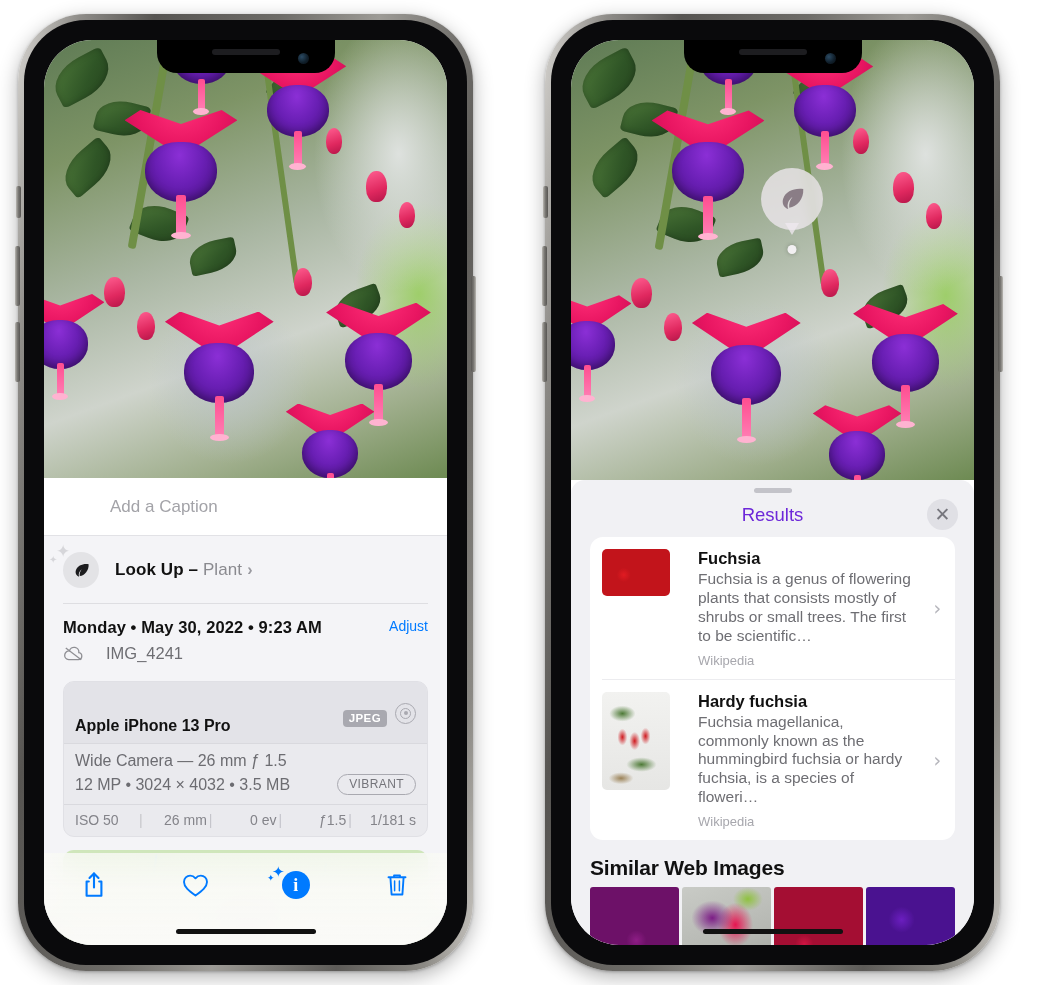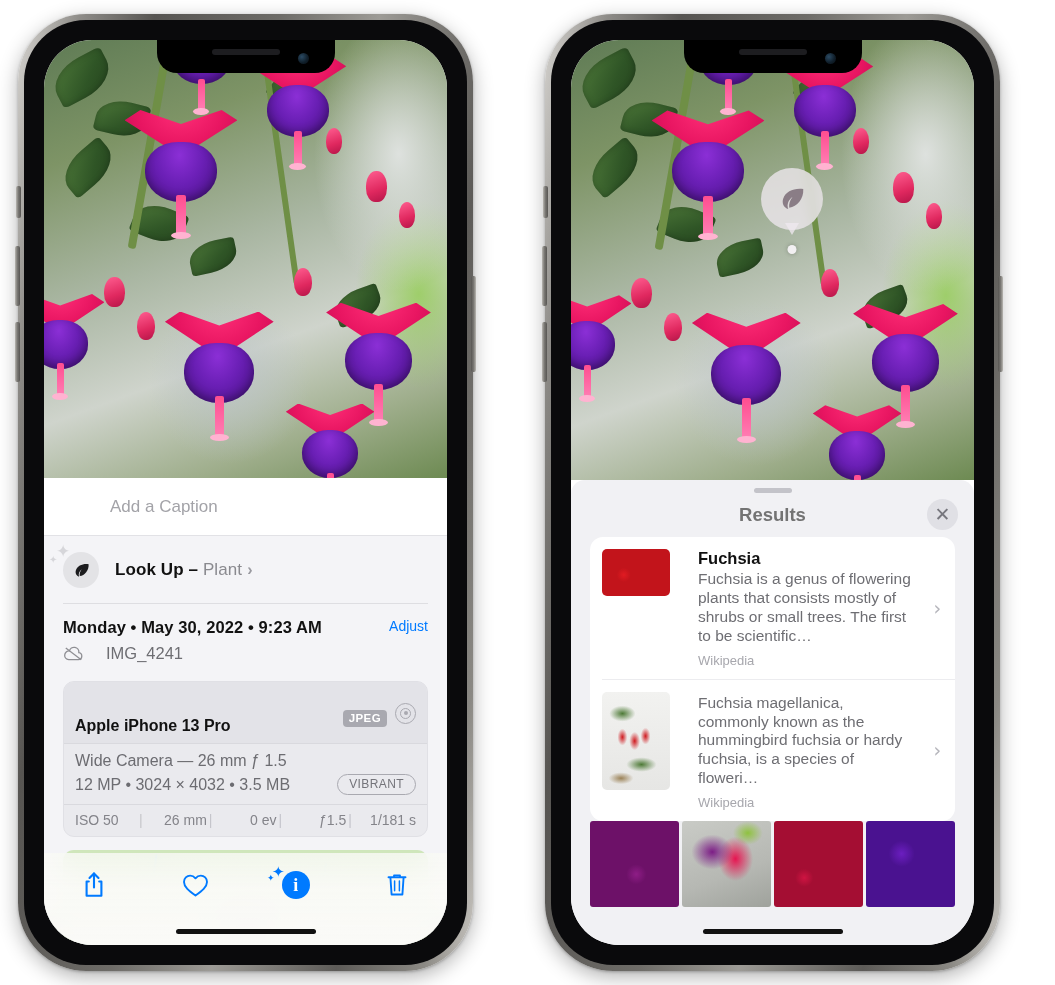--- a/index.html
+++ b/index.html
@@ -293,21 +293,21 @@
     z-index: 25;
   }
   .grabber {
     width: 38px; height: 5px; border-radius: 3px; background: #c3c3c9;
     margin: 8px auto 0 auto;
   }
   .results-head {
     position: relative; height: 44px;
     display: flex; align-items: center; justify-content: center;
   }
-  .results-title { font-size: 18.5px; font-weight: bold; color: #737373; }
+  .results-title { font-size: 18.5px; font-weight: normal; color: #6d28d9; }
   .close-btn {
     position: absolute; right: 16px; top: 6px;
     width: 31px; height: 31px; border-radius: 50%;
     background: #e0e0e5; display: flex; align-items: center; justify-content: center;
     color: #77777e; font-size: 19px; line-height: 1;
     font-family: "DejaVu Sans", sans-serif;
   }
 
   .sec-head {
     display: flex; align-items: baseline; justify-content: space-between;
@@ -648,27 +648,31 @@
               <div class="k-body">
                 <div class="k-title">Fuchsia</div>
                 <div class="k-desc">Fuchsia is a genus of flowering plants that consists mostly of shrubs or small trees. The first to be scientific…</div>
                 <div class="k-src">Wikipedia</div>
               </div>
               <div class="k-chev">›</div>
             </div>
             <div class="k-row">
               <div class="k-thumb thumb-b"></div>
               <div class="k-body">
+                <div class="k-title">Hardy fuchsia</div>
                 <div class="k-desc">Fuchsia magellanica, commonly known as the hummingbird fuchsia or hardy fuchsia, is a species of floweri…</div>
                 <div class="k-src">Wikipedia</div>
               </div>
               <div class="k-chev">›</div>
             </div>
           </div>
 
+          <div class="sec-head" style="padding-top:16px; padding-bottom:7px;">
+            <div class="sec-title">Similar Web Images</div>
+          </div>
 
           <div class="web-strip">
             <div class="web-img wi1"></div>
             <div class="web-img wi2"></div>
             <div class="web-img wi3"></div>
             <div class="web-img wi4"></div>
           </div>
         </div>
 
         <div class="home-bar dark"></div>

